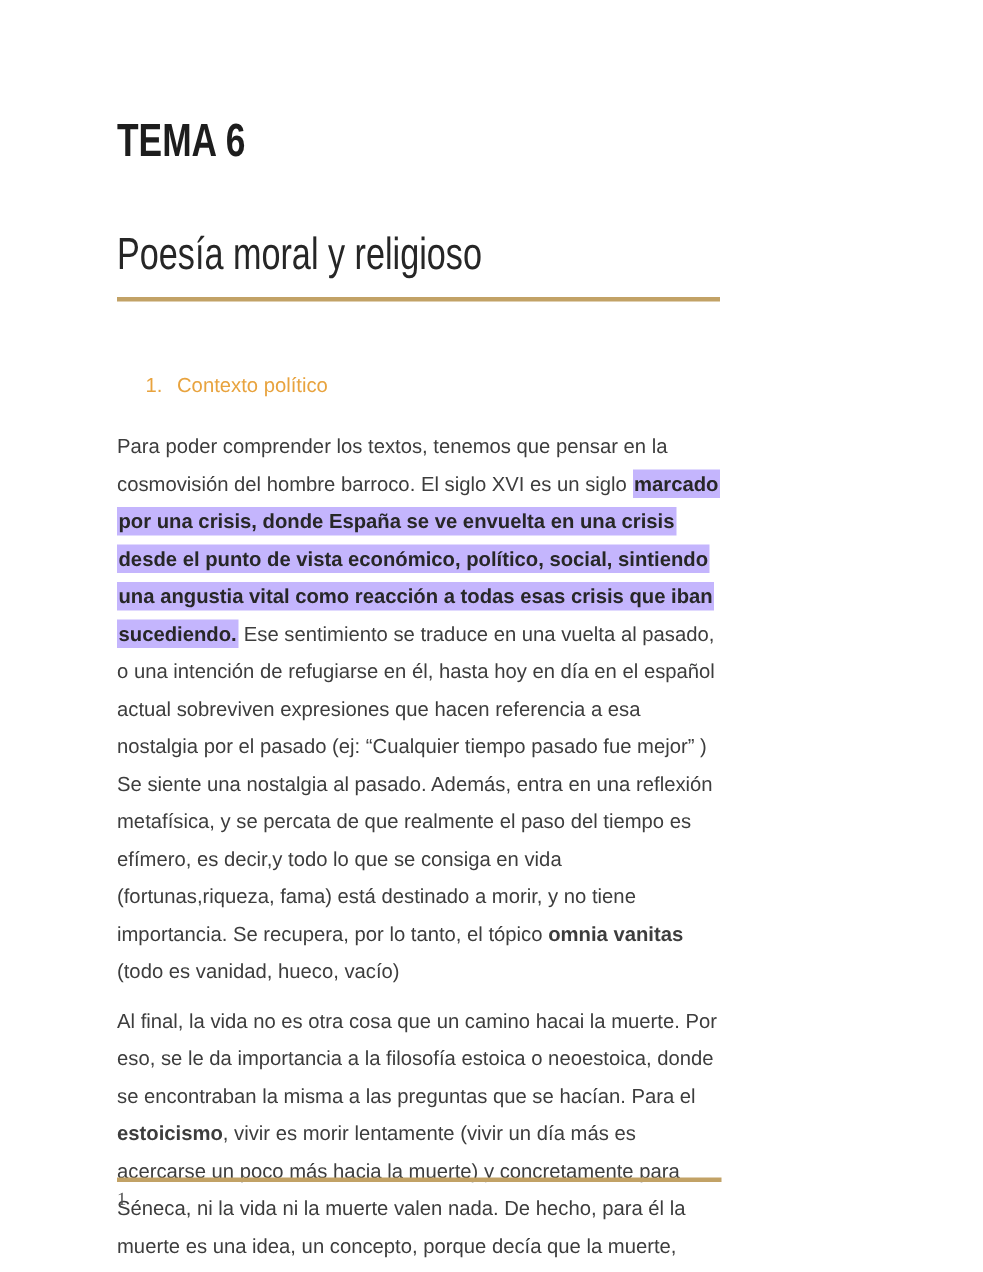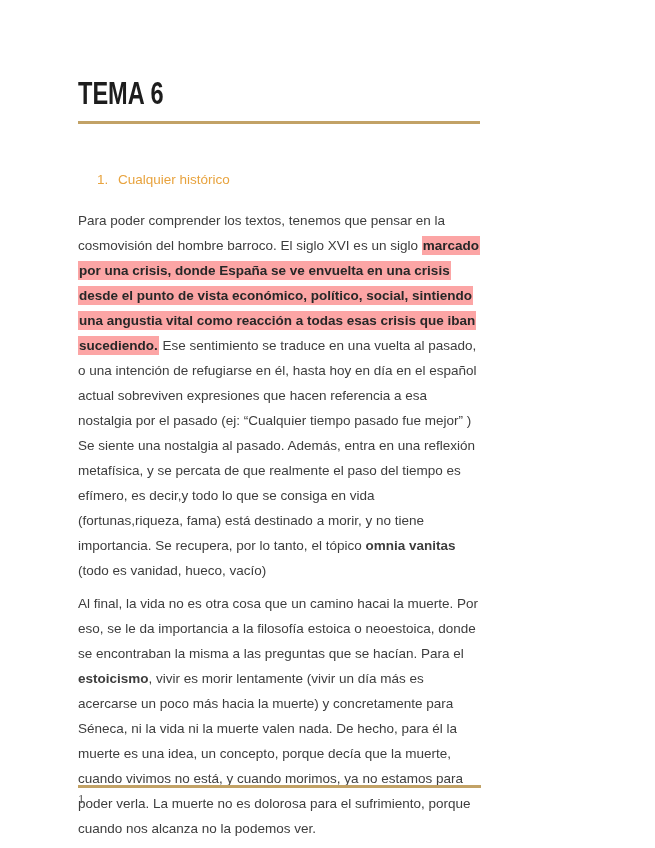--- a/index.html
+++ b/index.html
@@ -63,21 +63,21 @@
     margin: 20px 0 0 0;
     font-size: 13.5px;
     line-height: 25px;
     color: #3d3d3d;
     text-align: left;
   }
   .body-p + .body-p {
     margin-top: 8px;
   }
   .hl {
-    background: #fca5a5;
+    background: #c4b5fd;
     padding: 2px 1px;
     -webkit-box-decoration-break: clone;
     box-decoration-break: clone;
   }
   .b { font-weight: 700; }
   .i { }
   .hl.b { color: #272727; }
   .footer {
     position: absolute;
     left: 78px;
@@ -98,25 +98,26 @@
   }
 </style>
 </head>
 <body>
 
 <div class="page">
   <div class="content">
 
     <h1 class="doc-title"><span class="condensed">TEMA 6</span></h1>
 
+    <h2 class="doc-subtitle"><span class="condensed">Poesía moral y religioso</span></h2>
 
     <hr class="title-rule">
 
     <div class="section-heading">
-      <span class="sec-num">1.</span><span class="sec-title">Cualquier histórico</span>
+      <span class="sec-num">1.</span><span class="sec-title">Contexto político</span>
     </div>
 
 
     <p class="body-p"><span>Para poder comprender los textos, tenemos que pensar en la cosmovisión del hombre barroco. El siglo XVI es un siglo </span><span class="hl b">marcado por una crisis, donde España se ve envuelta en una crisis desde el punto de vista económico, político, social, sintiendo una angustia vital como reacción a todas esas crisis que iban sucediendo.</span><span> Ese sentimiento se traduce en una vuelta al pasado, o una intención de refugiarse en él, hasta hoy en día en el español actual sobreviven expresiones que hacen referencia a esa nostalgia por el pasado (ej: “Cualquier tiempo pasado fue mejor” ) Se siente una nostalgia al pasado. Además, entra en una reflexión metafísica, y se percata de que realmente el paso del tiempo es efímero, es decir,y todo lo que se consiga en vida (fortunas,riqueza, fama) está destinado a morir, y no tiene importancia. Se recupera, por lo tanto, el tópico </span><span class="b i">omnia vanitas</span><span> (todo es vanidad, hueco, vacío)</span></p>
 
     <p class="body-p"><span>Al final, la vida no es otra cosa que un camino hacai la muerte. Por eso, se le da importancia a la filosofía estoica o neoestoica, donde se encontraban la misma a las preguntas que se hacían. Para el </span><span class="b">estoicismo</span><span>, vivir es morir lentamente (vivir un día más es acercarse un poco más hacia la muerte) y concretamente para Séneca, ni la vida ni la muerte valen nada. De hecho, para él la muerte es una idea, un concepto, porque decía que la muerte, cuando vivimos no está, y cuando morimos, ya no estamos para poder verla. La muerte no es dolorosa para el sufrimiento, porque cuando nos alcanza no la podemos ver.</span></p>
 
   </div>
 
   <div class="footer">

